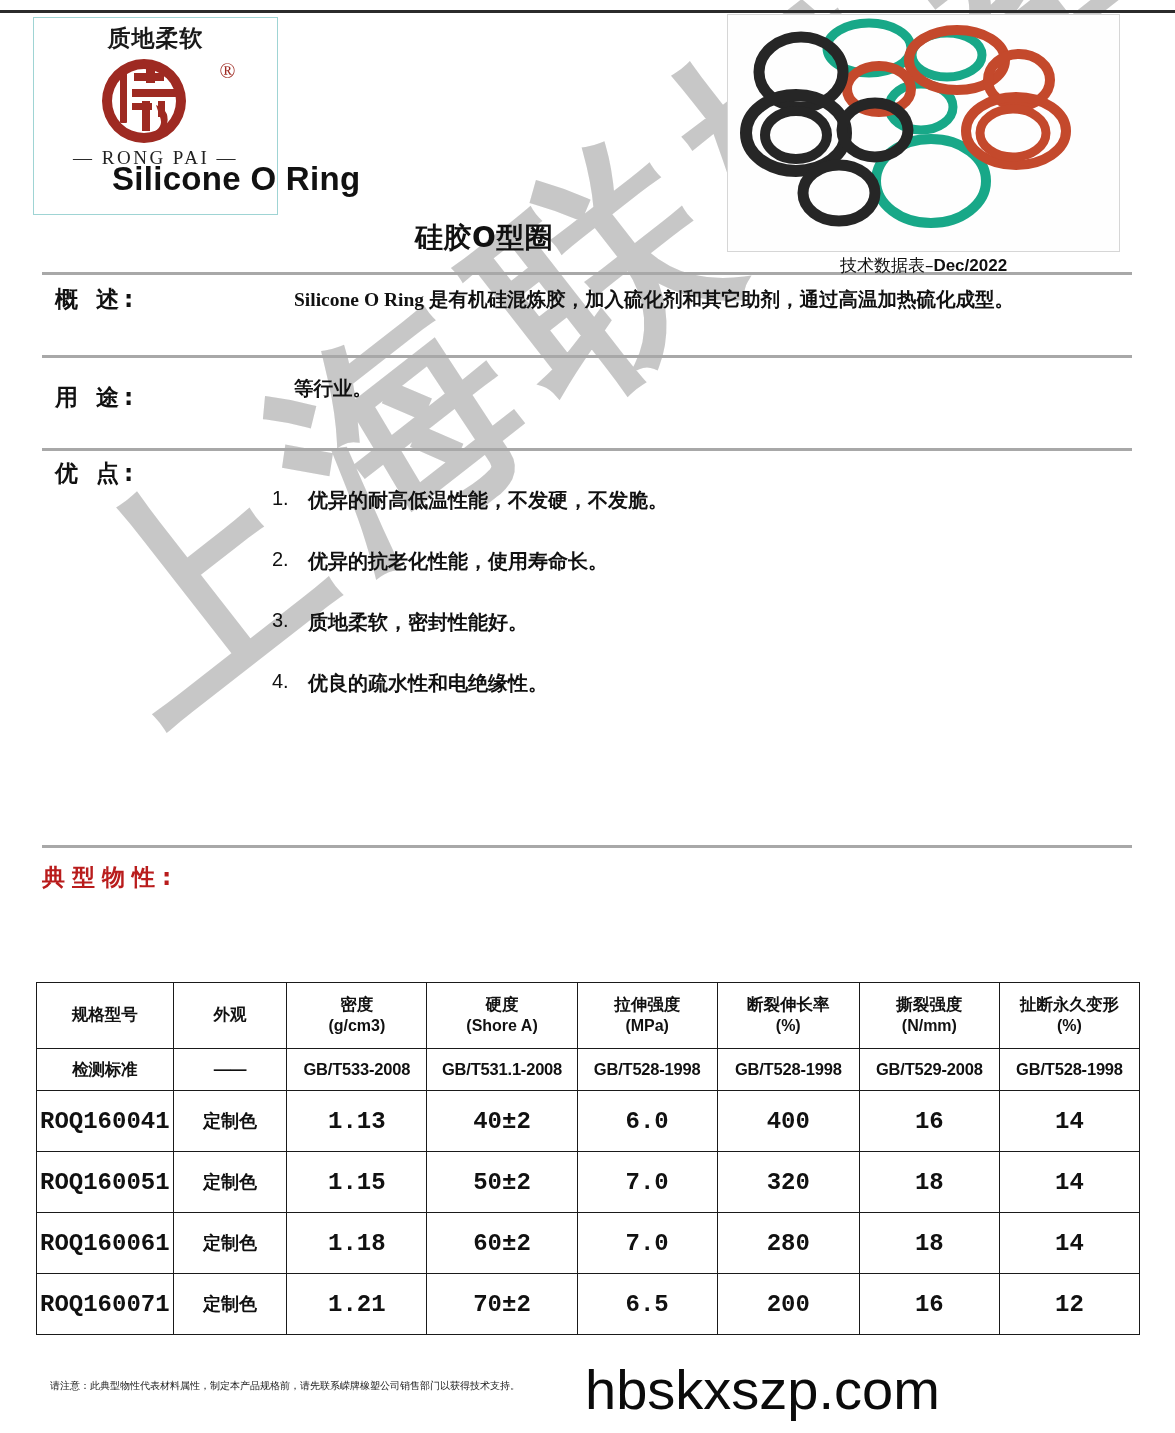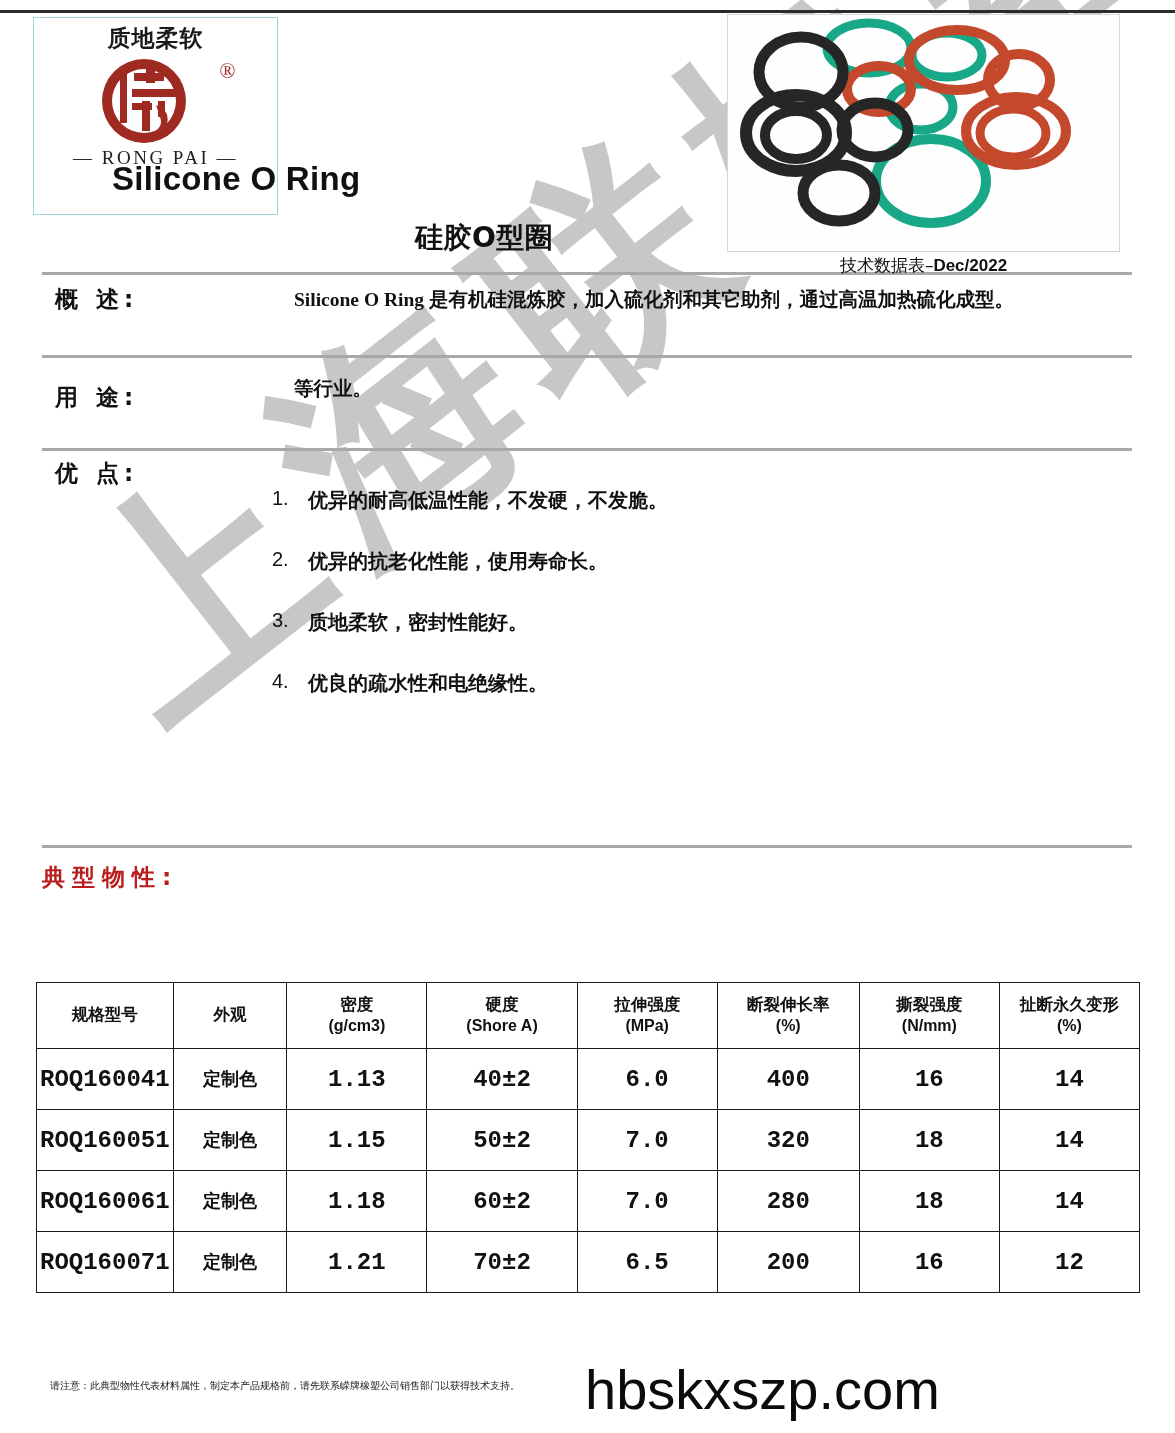--- a/index.html
+++ b/index.html
@@ -398,20 +398,30 @@
         <span>撕裂强度</span>
         <span class="hdr-unit">(N/mm)</span>
       </th>
       <th class="col-set">
         <span>扯断永久变形</span>
         <span class="hdr-unit">(%)</span>
       </th>
     </tr>
   </thead>
   <tbody>
+    <tr class="std">
+      <td class="cn" style="font-family:'DejaVu Sans',sans-serif;">检测标准</td>
+      <td>——</td>
+      <td>GB/T533-2008</td>
+      <td>GB/T531.1-2008</td>
+      <td>GB/T528-1998</td>
+      <td>GB/T528-1998</td>
+      <td>GB/T529-2008</td>
+      <td>GB/T528-1998</td>
+    </tr>
 
     <tr class="data">
       <td>ROQ160041</td>
       <td class="cn">定制色</td>
       <td>1.13</td>
       <td>40±2</td>
       <td>6.0</td>
       <td>400</td>
       <td>16</td>
       <td>14</td>

